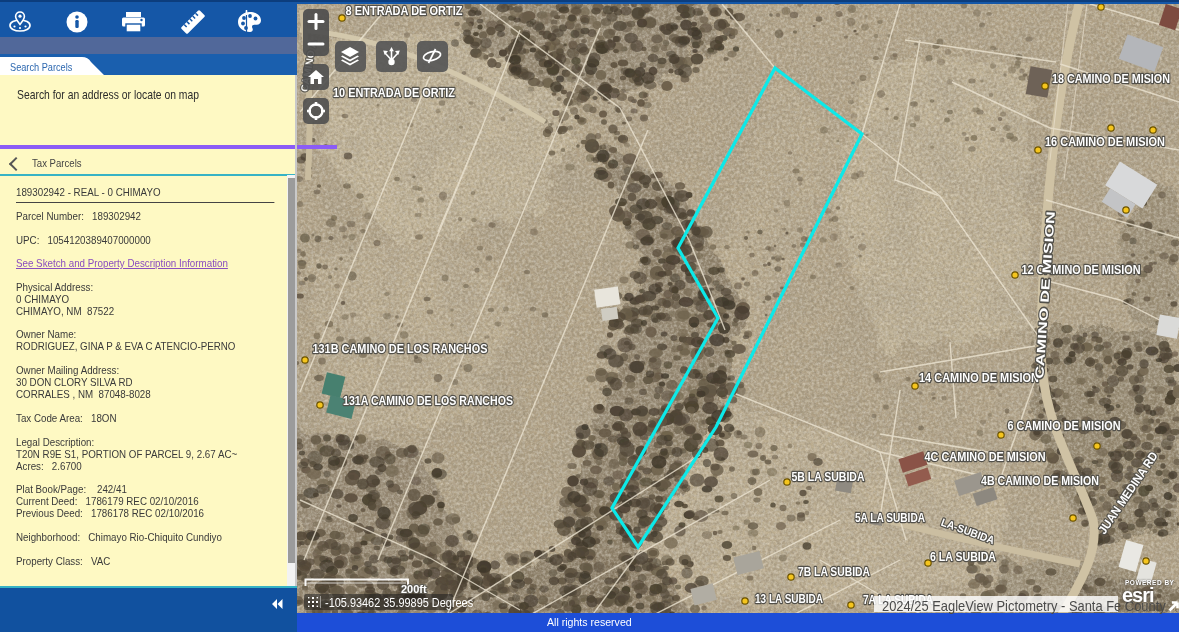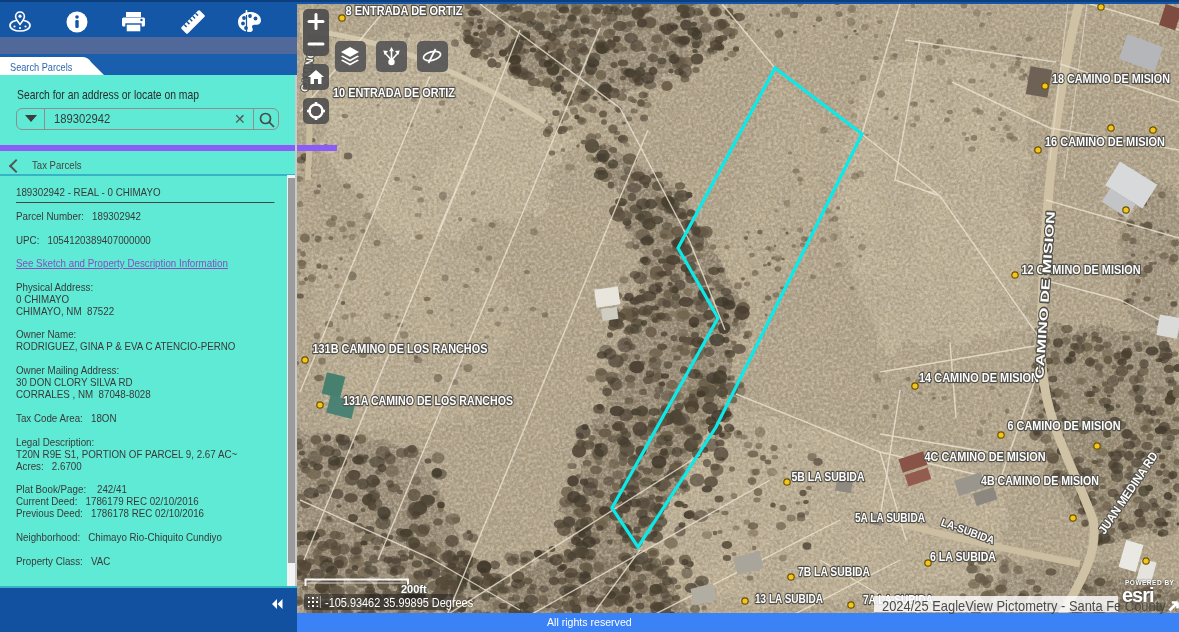--- a/index.html
+++ b/index.html
@@ -2572,43 +2572,26 @@
 </svg>
 
 <div class="abs" style="left:0;top:54px;width:297px;height:21px;background:#1a5fae"></div>
 
 <svg class="abs" style="left:0;top:57px" width="106" height="18" viewBox="0 0 106 18">
   <path d="M0 18 L0 0 L82 0 Q88 0 91 5 L104 18 Z" fill="#ffffff"></path>
 </svg>
 
 <div class="abs" style="left:10px;top:61px;font-size:11.5px;color:#2d68b0;transform:scaleX(0.8);transform-origin:0 0;">Search Parcels</div>
 
-<div class="abs" style="left:0;top:75px;width:297px;height:511px;background:#5eead4;color:#3c3c3c;font-size:12px;">
+<div class="abs" style="left:0;top:75px;width:297px;height:511px;background:#fef9c3;color:#3c3c3c;font-size:12px;">
 
   <div class="abs" style="left:17px;top:13px;font-size:12.2px;color:#2b2b2b;transform:scaleX(0.85);transform-origin:0 0;">Search for an address or locate on map</div>
 
-  <div class="abs" style="left:16px;top:33px;width:261px;height:20px;border:1.4px solid #8e8e8e;border-radius:6px;">
-
-    <div class="abs" style="left:0;top:0;width:27px;height:100%;border-right:1px solid #8e8e8e;">
-        <span style="position:absolute;left:8px;top:6px;width:0;height:0;border-left:6px solid transparent;border-right:6px solid transparent;border-top:7.5px solid #3d3d3d;"></span>
-      </div>
-
-    <div class="abs" style="left:37px;top:3px;font-size:12.5px;color:#3a3a3a;transform:scaleX(0.9);transform-origin:0 0;">189302942</div>
-
-    <div class="abs" style="left:217px;top:2px;font-size:14px;color:#555;">✕</div>
-
-    <div class="abs" style="left:236px;top:0;width:25px;height:100%;border-left:1px solid #8e8e8e;">
-      <svg width="18" height="18" style="position:absolute;left:4px;top:2px" viewBox="0 0 18 18">
-          <circle cx="7.5" cy="7.5" r="5" fill="none" stroke="#4a4a4a" stroke-width="1.7"></circle>
-          <line x1="11.2" y1="11.2" x2="16" y2="16" stroke="#4a4a4a" stroke-width="1.7"></line>
-        </svg>
-    </div>
-  </div>
-
-  <div class="abs" style="left:0;top:70px;width:337px;height:29px;border-top:6px solid #8b5cf6;">
+
+  <div class="abs" style="left:0;top:70px;width:337px;height:29px;border-top:4px solid #8b5cf6;">
     <span style="position:absolute;left:11px;top:10px;width:8px;height:8px;border-left:2px solid #555;border-bottom:2px solid #555;transform:rotate(45deg);"></span>
     <span style="position:absolute;left:32px;top:8px;font-size:11.3px;color:#444;transform:scaleX(0.85);transform-origin:0 0;">Tax Parcels</span>
   </div>
 
   <div class="abs" style="left:0;top:99px;width:297px;height:2px;background:#36b3c5"></div>
 
   <div class="abs" style="left:16px;top:111px;width:330px;font-size:11.5px;line-height:12px;color:#3a3a3a;white-space:nowrap;transform:scaleX(0.85);transform-origin:0 0;">
 
     <div>189302942 - REAL - 0 CHIMAYO</div>
 
@@ -2646,21 +2629,21 @@
 
 <div class="abs" style="left:0;top:586px;width:297px;height:2px;background:#36b3c5"></div>
 
 <div class="abs" style="left:0;top:588px;width:297px;height:44px;background:#11519f">
 
   <svg class="abs" style="left:271px;top:11px" width="12" height="10" viewBox="0 0 12 10">
       <path d="M6 0 L1 5 L6 10 Z M11.5 0 L6.5 5 L11.5 10 Z" fill="#fff"></path>
     </svg>
 </div>
 
-<div class="abs" style="left:297px;top:613px;width:882px;height:19px;background:#3b82f6;">
+<div class="abs" style="left:297px;top:613px;width:882px;height:19px;background:#1d4ed8;">
   <div class="abs" style="left:250px;top:3px;font-size:11.5px;color:#fff;transform:scaleX(0.92);transform-origin:0 0;">All rights reserved</div>
 </div>
 
 <div class="abs" style="left:303px;top:9px;width:26px;height:47px;background:rgba(77,77,77,0.92);border-radius:5px;color:#fff;">
   <svg width="26" height="47" viewBox="0 0 26 47">
       <g stroke="#fff" stroke-width="3" stroke-linecap="round">
         <line x1="13" y1="5.5" x2="13" y2="19.5"></line>
         <line x1="6" y1="12.5" x2="20" y2="12.5"></line>
         <line x1="6" y1="35" x2="20" y2="35"></line>
       </g>

